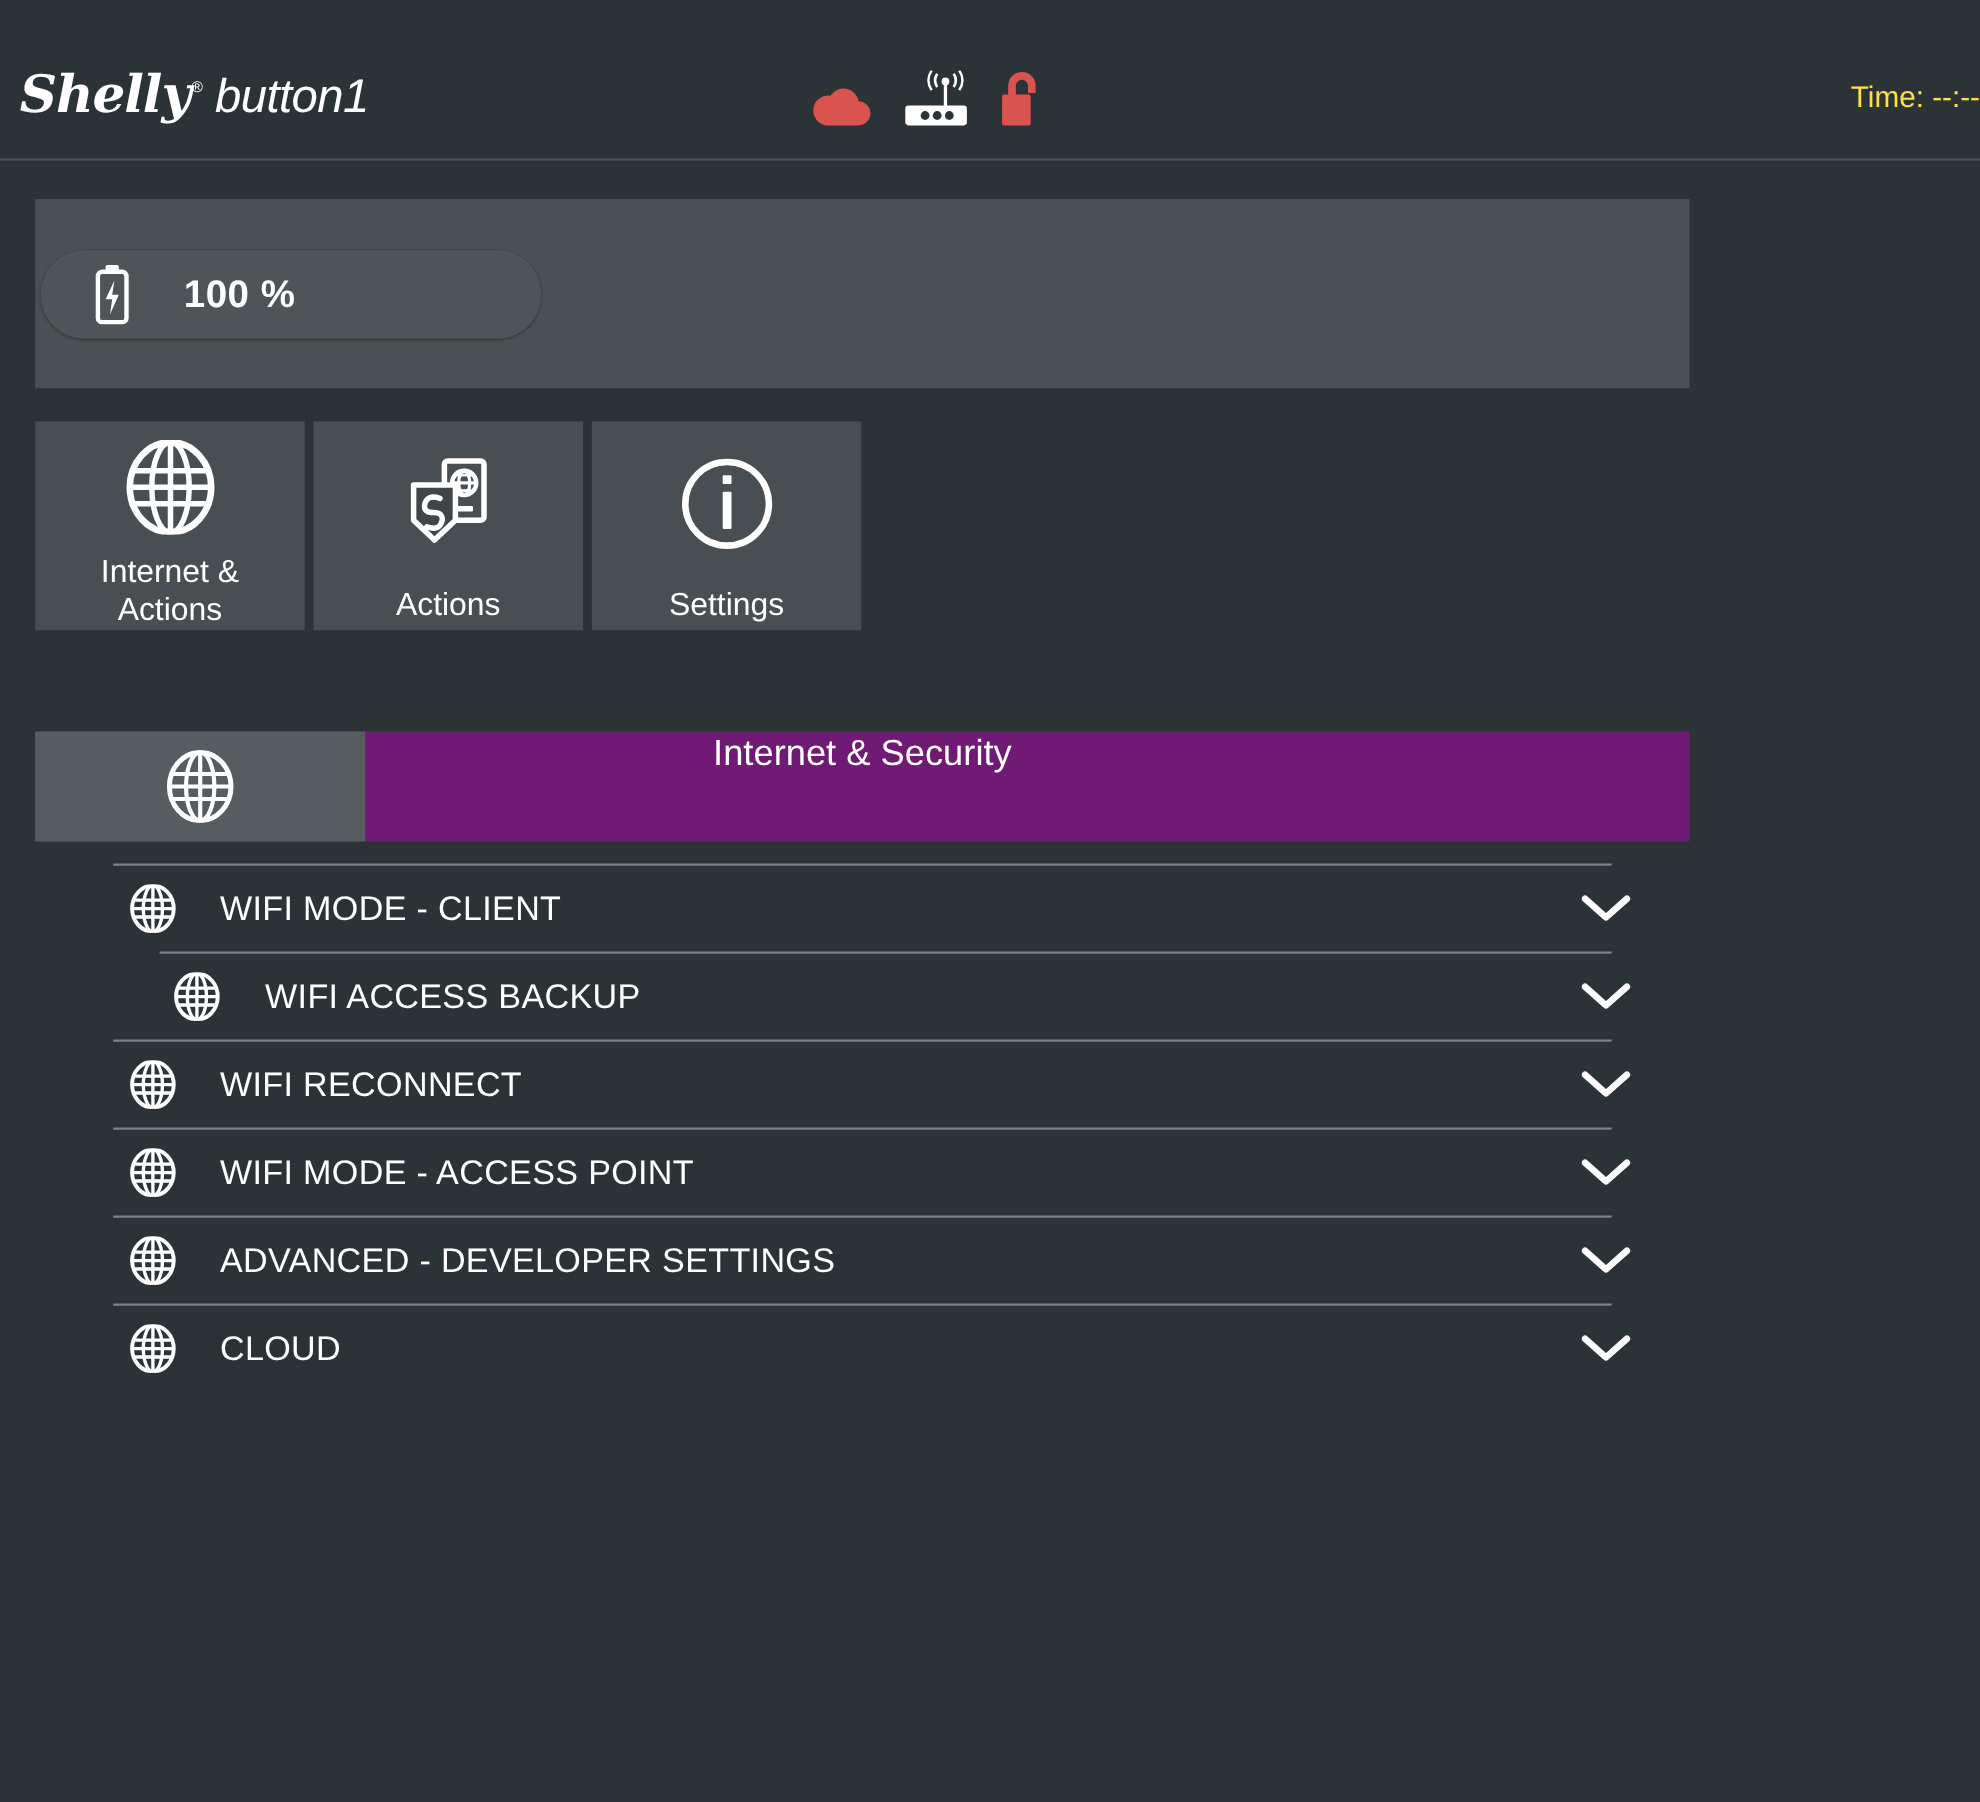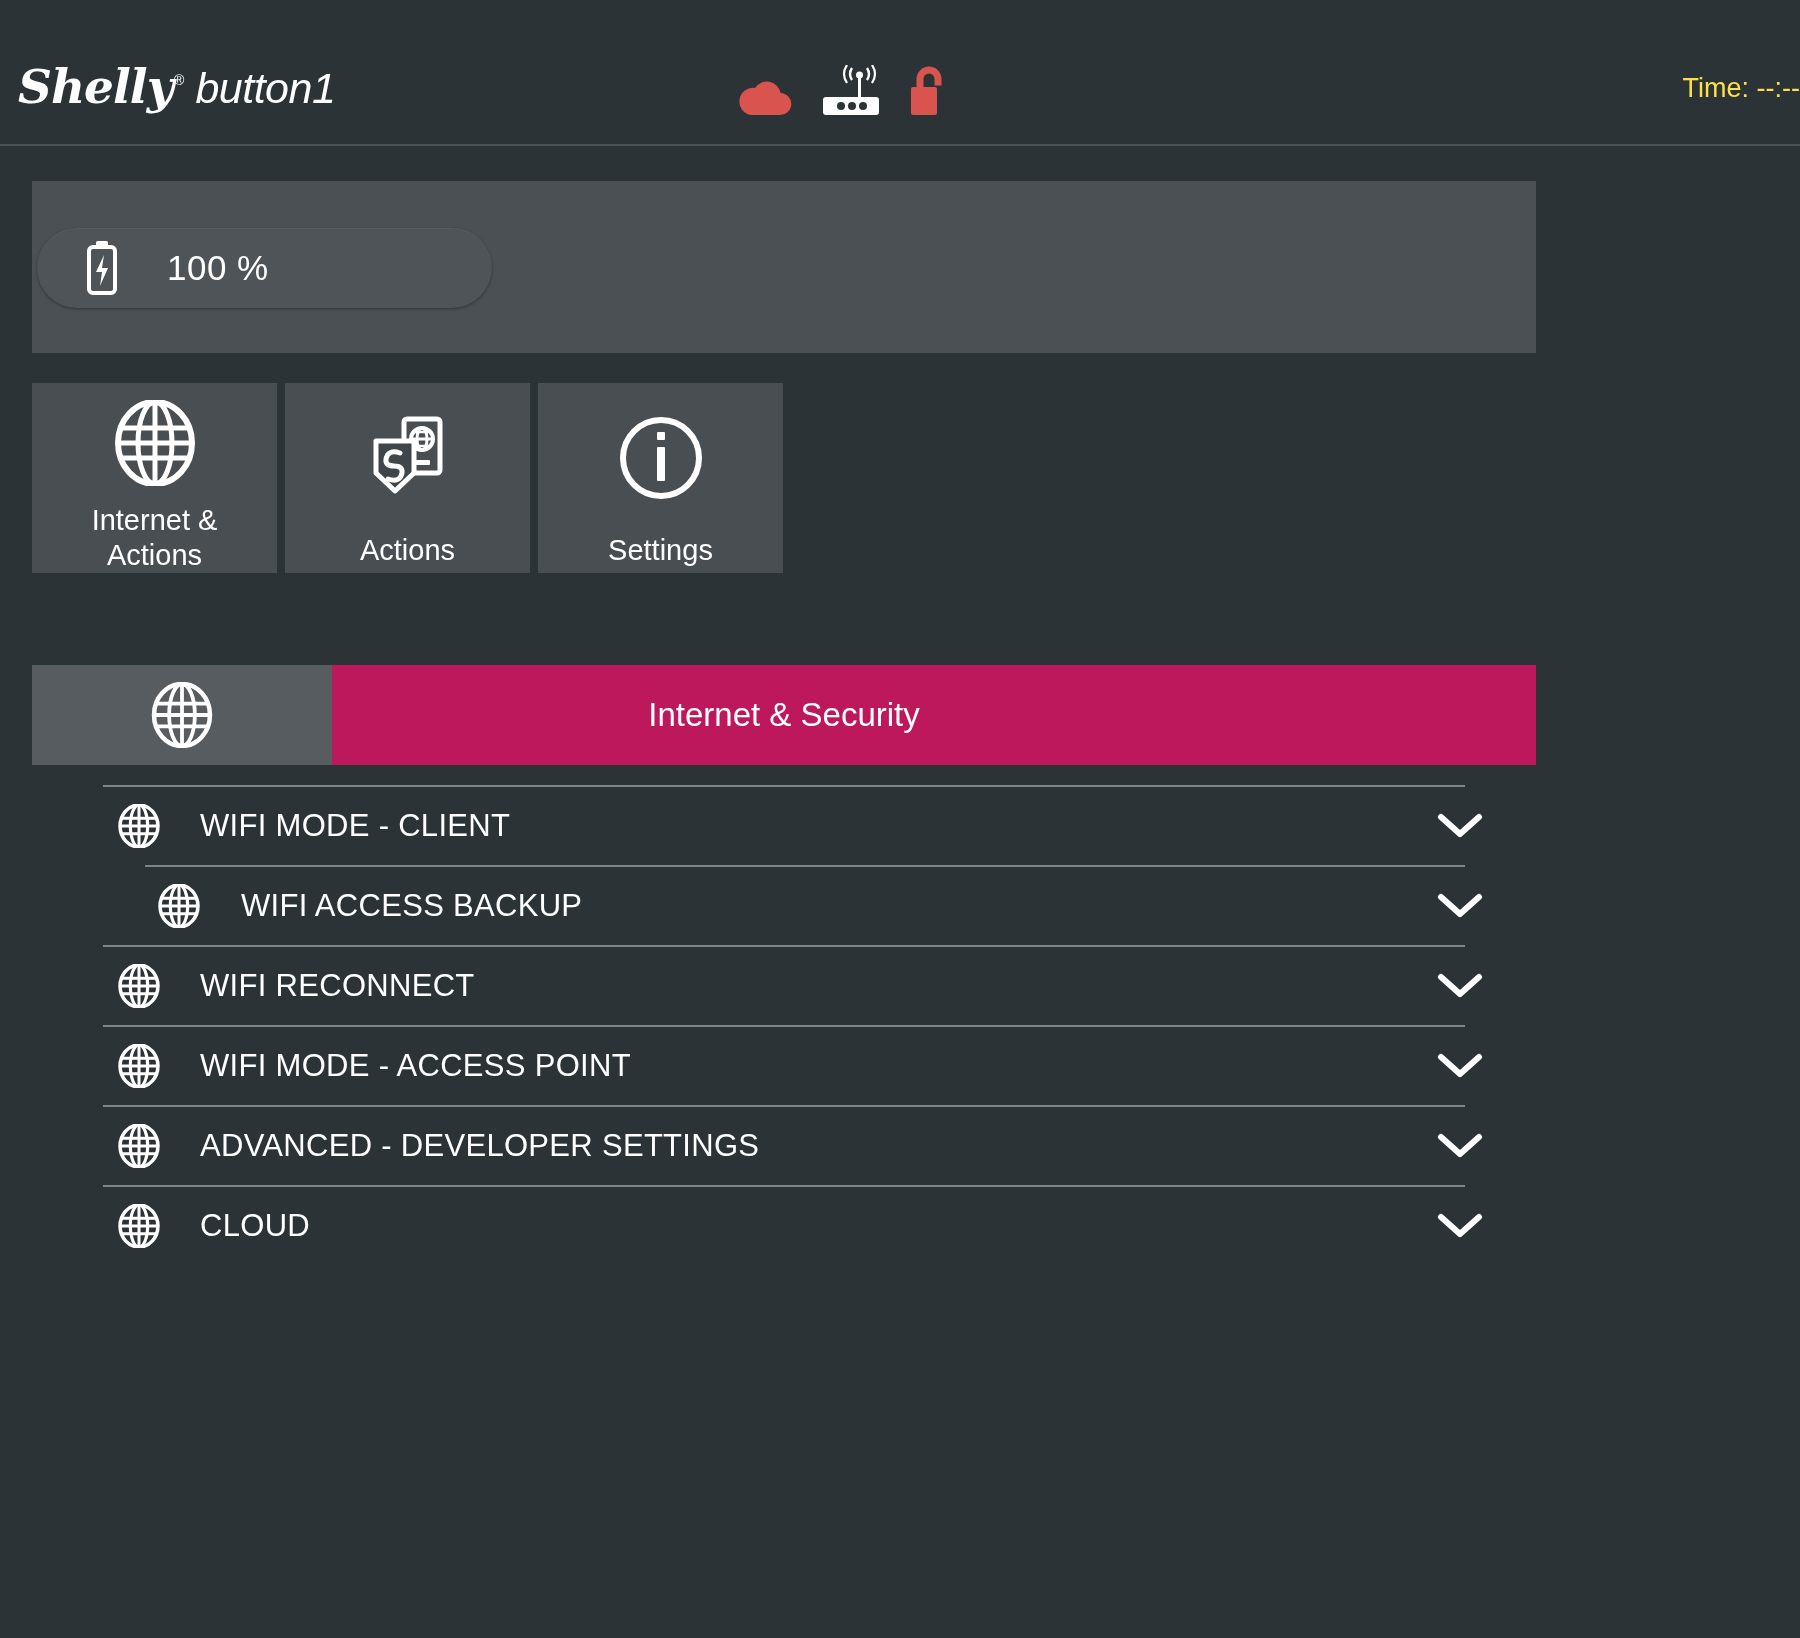--- a/index.html
+++ b/index.html
@@ -114,21 +114,21 @@
   .battery-icon-wrap {
     width: 130px;
     display: flex;
     justify-content: center;
     align-items: center;
   }
 
   .battery-value {
     color: #ffffff;
     font-size: 35px;
-    font-weight: 400;
+    font-weight: 700;
     letter-spacing: 0.5px;
   }
 
   
   .tiles {
     position: absolute;
     left: 32px;
     top: 340px;
     display: flex;
     gap: 8px;
@@ -159,23 +159,22 @@
     padding: 0 8px;
   }
 
   
   .section-header {
     position: absolute;
     left: 32px;
     top: 622px;
     width: 1504px;
     height: 100px;
-    background: #be185d;
-    display: flex;
-    align-items: center;
+    background: #701a75;
+    display: flex;
   }
 
   .section-header-icon {
     width: 300px;
     height: 100px;
     background: #565c60;
     display: flex;
     align-items: center;
     justify-content: center;
   }

